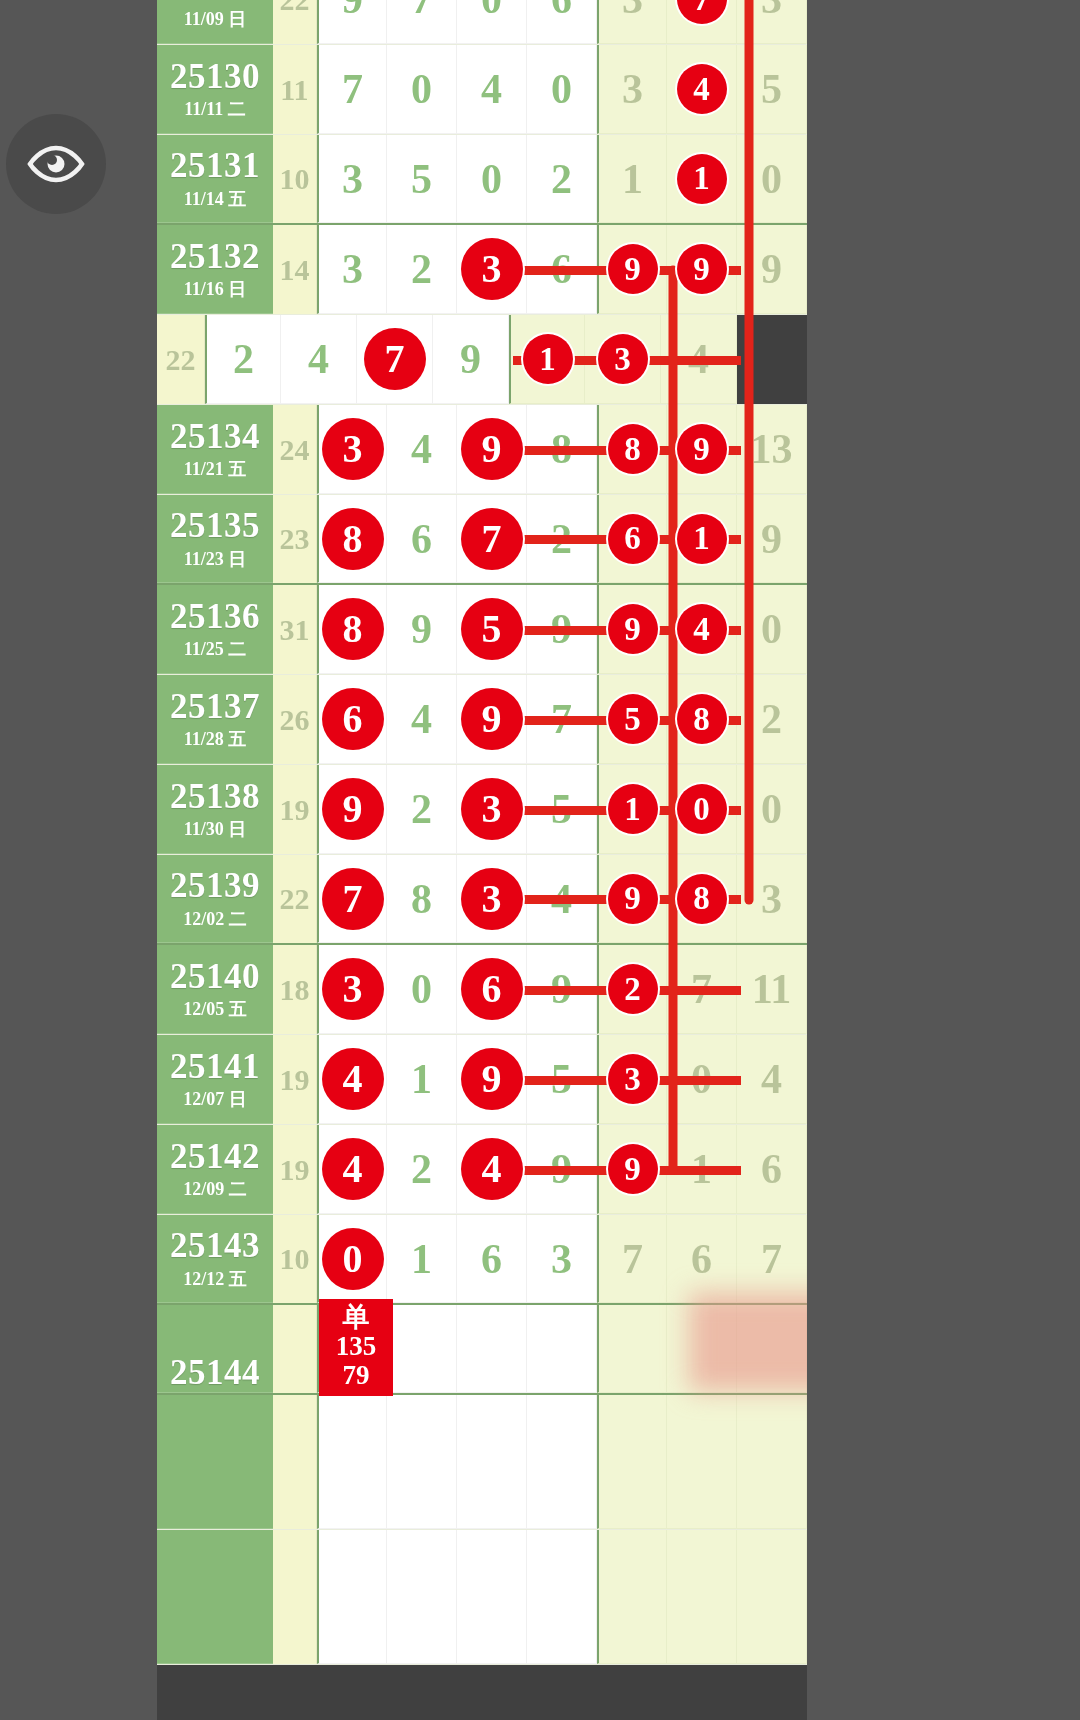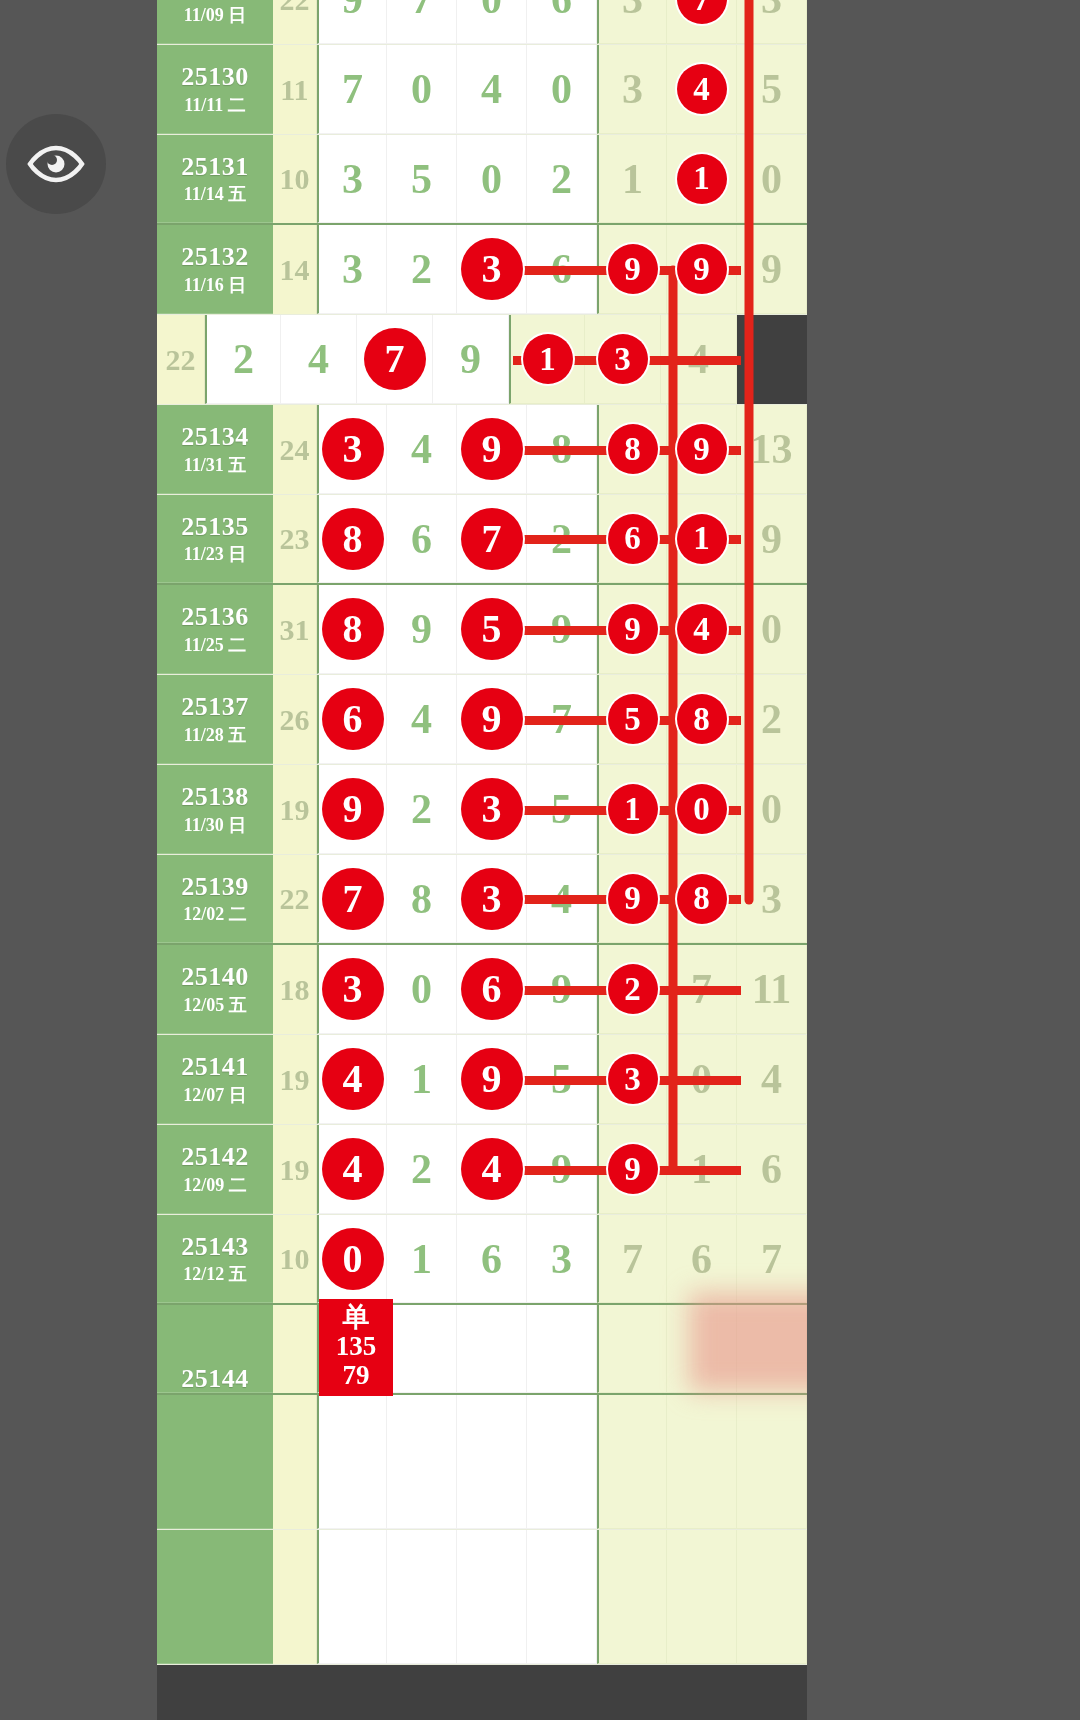--- a/index.html
+++ b/index.html
@@ -46,21 +46,21 @@
     font-weight:bold;
   }
   .c-issue{
     width:126px;
     background:#87b977;
     color:#ffffff;
     flex-direction:column;
     line-height:1.05;
     border-bottom:1px solid #9cc68e;
   }
-  .c-issue .no{ font-size:26px; letter-spacing:0.5px; text-shadow:0 1px 1px rgba(0,0,0,.18); }
+  .c-issue .no{ font-size:35px; letter-spacing:0.5px; text-shadow:0 1px 1px rgba(0,0,0,.18); }
   .c-issue .dt{ font-size:18px; margin-top:5px; font-weight:bold; }
 
   .c-sum{
     width:48px;
     background:#f4f6ce;
     color:#b9c49a;
     font-size:30px;
     border-right:1px solid #e5e9c4;
   }
 
@@ -286,21 +286,21 @@
         <div class="c cell y">
           <span class="ball sm">3</span>
         </div>
         <div class="c cell y">
           <span>4</span>
         </div>
       </div>
       <div class="row thin">
         <div class="c c-issue">
           <div class="no">25134</div>
-          <div class="dt">11/31 五</div>
+          <div class="dt">11/21 五</div>
         </div>
         <div class="c c-sum">24</div>
         <div class="hbar" style="left: 356px; width: 76px;"></div>
         <div class="hbar" style="left: 432px; width: 76px;"></div>
         <div class="hbar" style="left: 508px; width: 76px;"></div>
         <div class="c cell first">
           <span class="ball">3</span>
         </div>
         <div class="c cell">
           <span>4</span>

